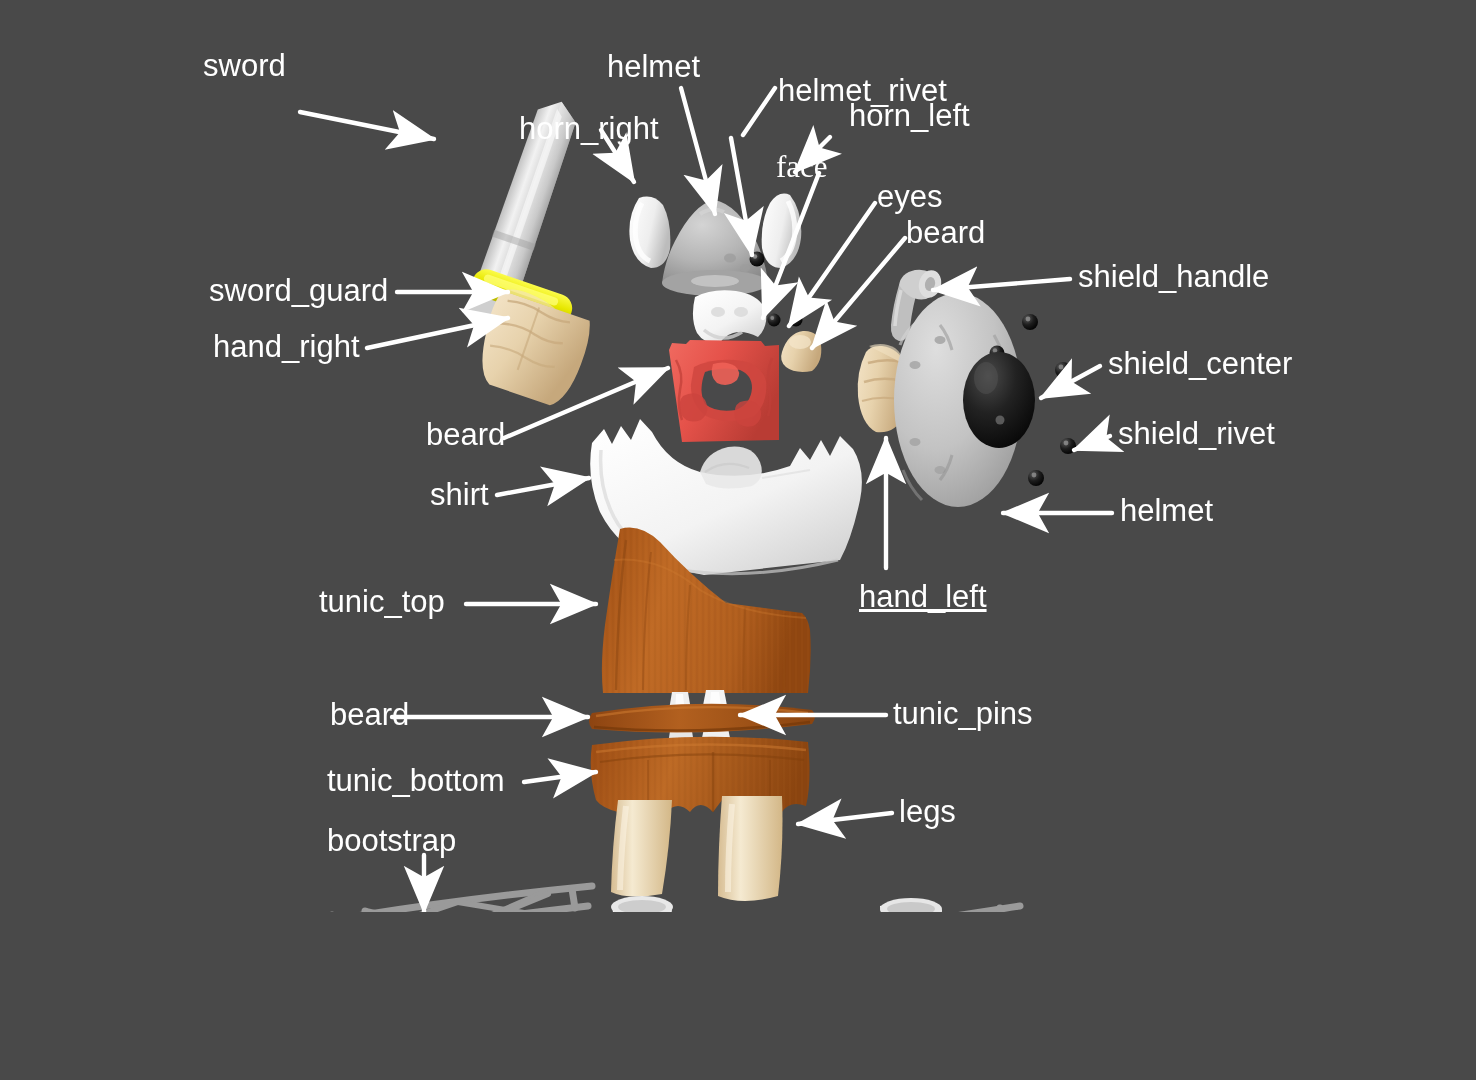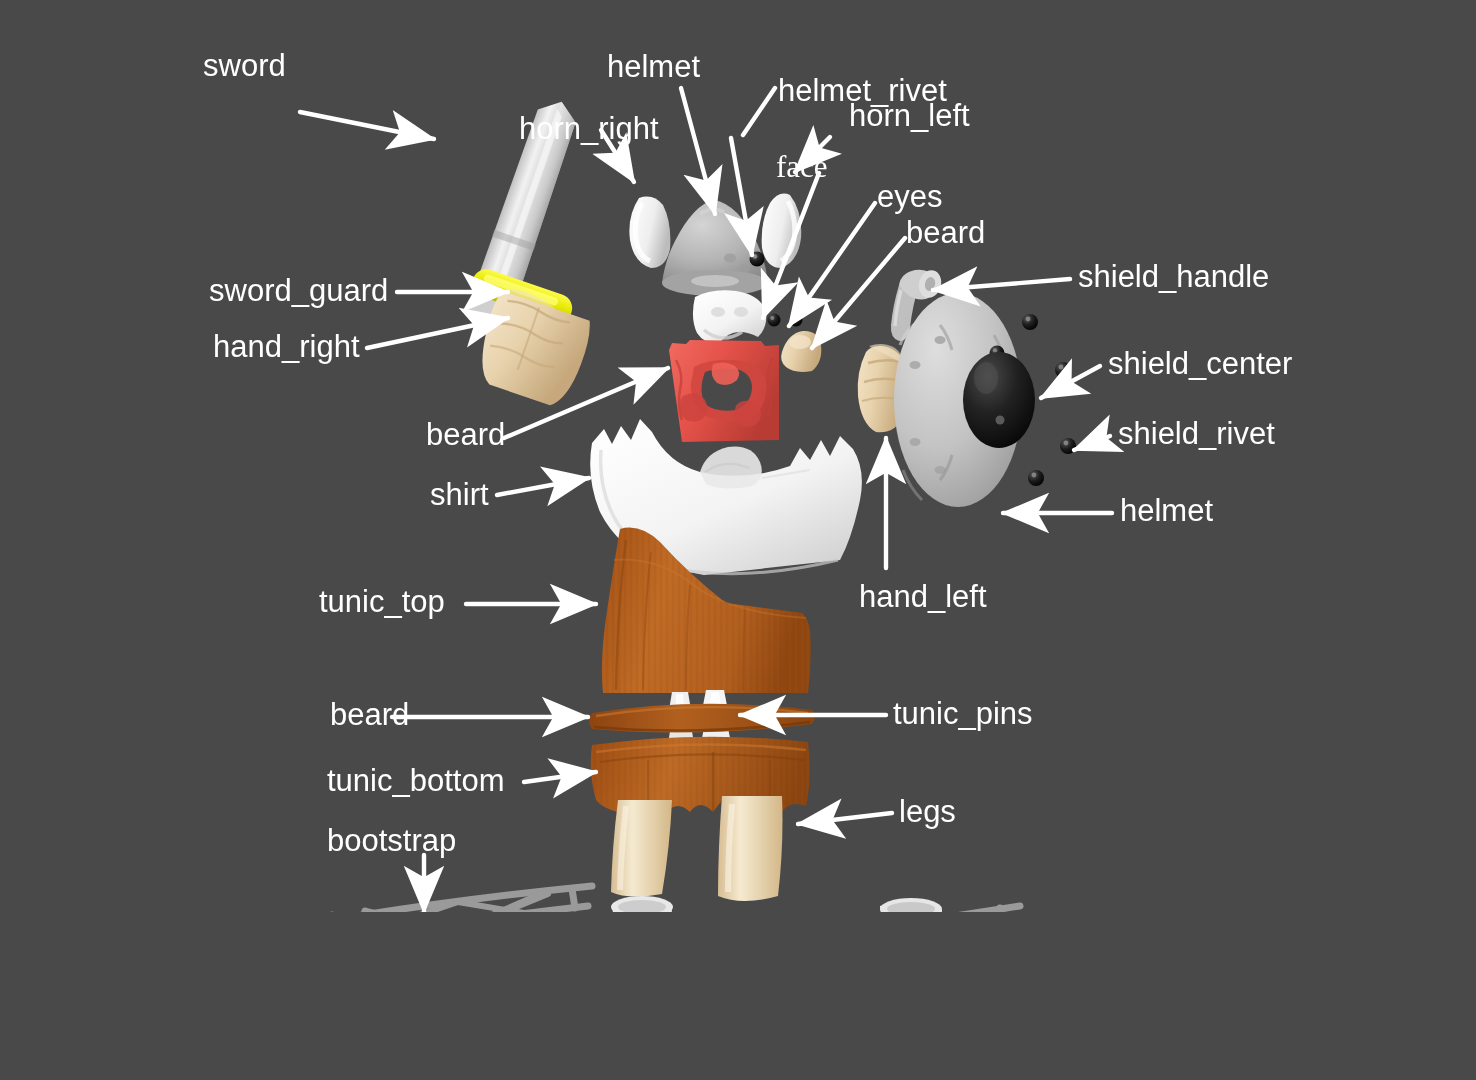--- a/index.html
+++ b/index.html
@@ -399,21 +399,21 @@
   <div class="lbl" style="left:877px; top:181px;">eyes</div>
   <div class="lbl" style="left:906px; top:217px;">beard</div>
   <div class="lbl" style="left:1078px; top:261px;">shield_handle</div>
   <div class="lbl" style="left:209px; top:275px;">sword_guard</div>
   <div class="lbl" style="left:1108px; top:348px;">shield_center</div>
   <div class="lbl" style="left:213px; top:331px;">hand_right</div>
   <div class="lbl" style="left:1118px; top:418px;">shield_rivet</div>
   <div class="lbl" style="left:426px; top:419px;">beard</div>
   <div class="lbl" style="left:430px; top:479px;">shirt</div>
   <div class="lbl" style="left:1120px; top:495px;">helmet</div>
-  <div class="lbl" style="left:859px; top:581px;">hand_left</div>
+  <div class="lbl" style="left:859px; top:581px;text-decoration:underline;">hand_left</div>
   <div class="lbl" style="left:319px; top:586px;">tunic_top</div>
   <div class="lbl" style="left:330px; top:699px;">beard</div>
   <div class="lbl" style="left:893px; top:698px;">tunic_pins</div>
   <div class="lbl" style="left:327px; top:765px;">tunic_bottom</div>
   <div class="lbl" style="left:899px; top:796px;">legs</div>
   <div class="lbl" style="left:327px; top:825px;">bootstrap</div>
   <div class="lbl" style="left:318px; top:961px;text-align:right;">boots</div>
 
 </div>
 

